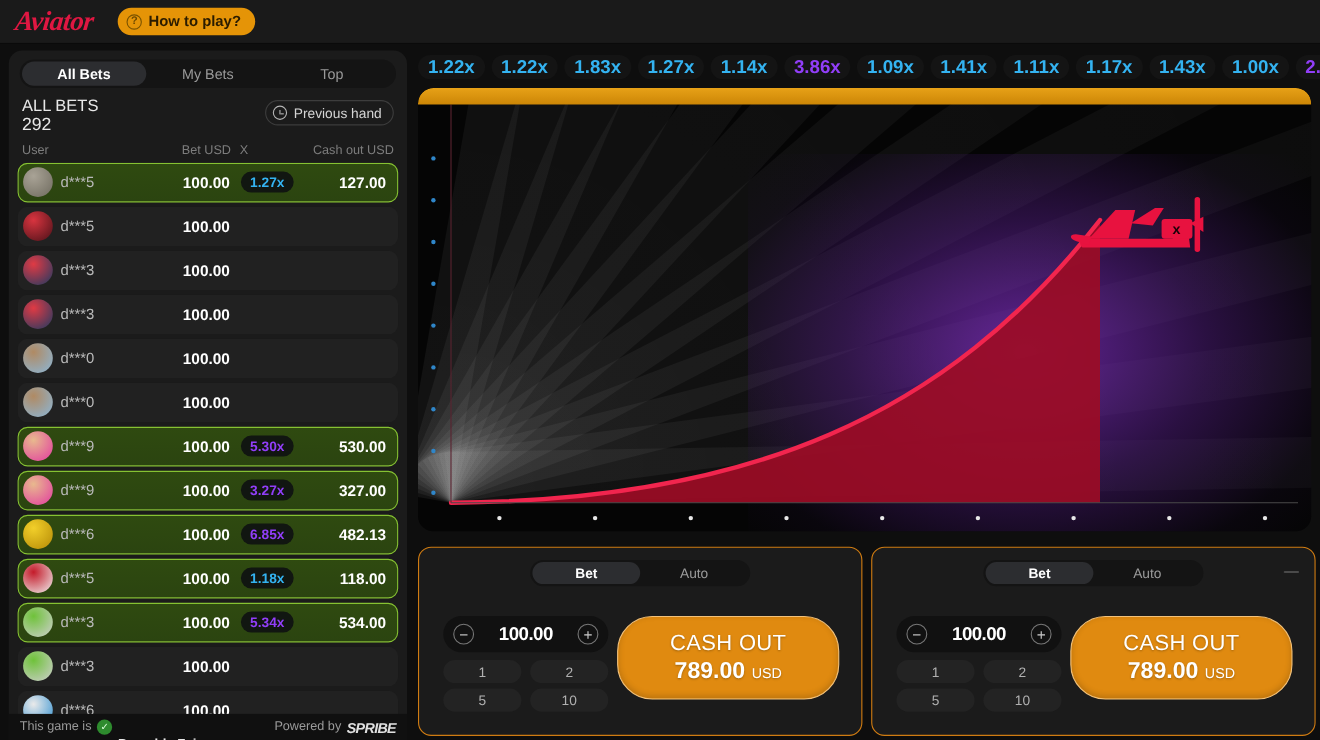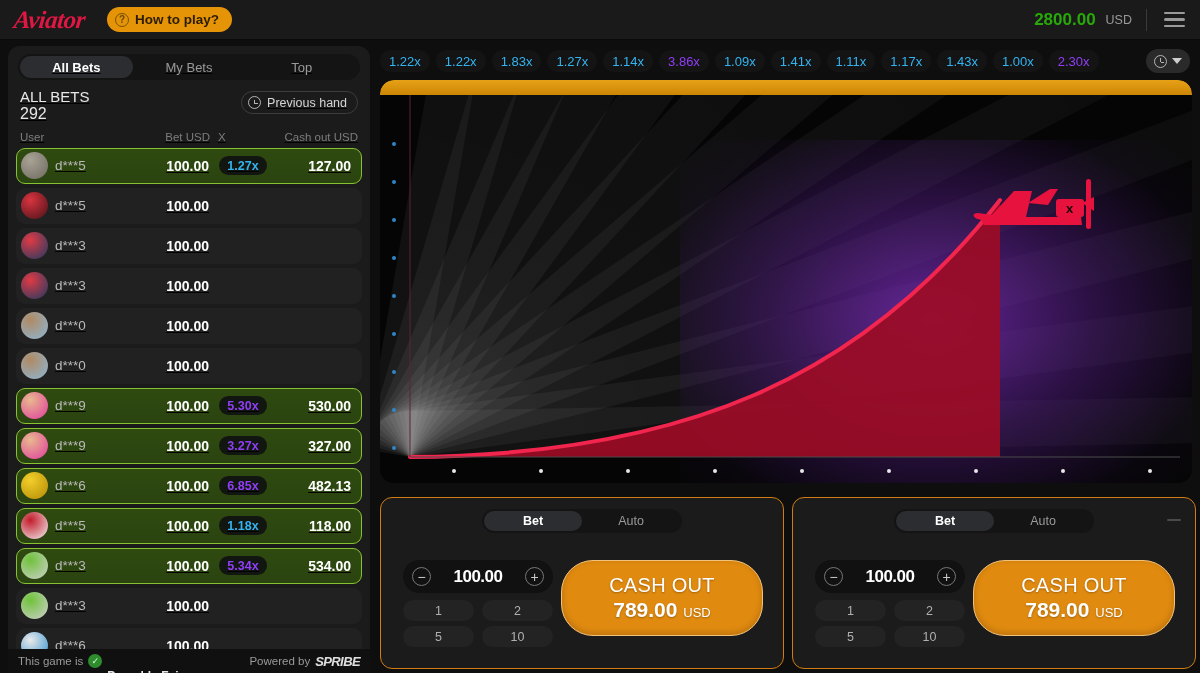--- a/index.html
+++ b/index.html
@@ -52,21 +52,21 @@
   #burger { display: flex; flex-direction: column; gap: 4px; cursor: pointer; padding: 3px; }
   #burger span { display: block; width: 21px; height: 2.6px; background: #9a9a9a; border-radius: 2px; }
 
   
   #sidebar {
     position: absolute; left: 8px; top: 46px;
     width: 362px; height: 627px;
     background: #1b1b1b;
     border-radius: 12px 12px 0 0;
     overflow: hidden;
-    display: flex; flex-direction: column; text-decoration: underline;
+    display: flex; flex-direction: column;
   }
   #tabs {
     margin: 8px 10px 0 10px; height: 26px;
     background: #141414; border-radius: 13px;
     display: flex; align-items: center; padding: 2px;
   }
   .tab {
     flex: 1; height: 22px; border-radius: 11px;
     display: flex; align-items: center; justify-content: center;
     font-size: 13px; color: #9a9a9a; cursor: pointer;
@@ -156,21 +156,21 @@
   #spribe { color: #e0e0e0; font-weight: bold; font-style: italic; font-size: 13px; letter-spacing: -0.6px; }
 
   
   #history {
     position: absolute; left: 380px; top: 46px; width: 812px; height: 30px;
     display: flex; align-items: center; gap: 0px;
   }
   .hist-pill {
     height: 22px; padding: 0 9px; border-radius: 11px;
     background: #141414; display: flex; align-items: center;
-    font-size: 13px; font-weight: normal; margin-right: 6px; cursor: pointer;
+    font-size: 17px; font-weight: bold; margin-right: 6px; cursor: pointer;
   }
   .hist-pill.blue { color: #34b3f1; }
   .hist-pill.purple { color: #913ef8; }
   #hist-toggle {
     margin-left: auto; margin-right: 2px;
     height: 24px; padding: 0 8px; border-radius: 12px;
     background: #2a2a2a; display: flex; align-items: center; gap: 5px; cursor: pointer;
   }
   .caret-dn {
     width: 0; height: 0;
@@ -288,30 +288,20 @@
   .co-cur { font-size: 13px; font-weight: normal; }
 </style>
 </head>
 <body>
 
 <div id="topbar">
   <div id="logo">Aviator</div>
   <div id="howto">
     <span class="qmark">?</span>
     <span>How to play?</span>
-  </div>
-  <div id="balance-wrap">
-    <span id="balance-amt">2800.00</span>
-    <span id="balance-cur">USD</span>
-    <span class="vdiv"></span>
-    <div id="burger">
-      <span></span>
-        <span></span>
-        <span></span>
-    </div>
   </div>
 </div>
 
 <div id="sidebar">
   <div id="tabs">
     <div class="tab active">All Bets</div>
     <div class="tab">My Bets</div>
     <div class="tab">Top</div>
   </div>
 

